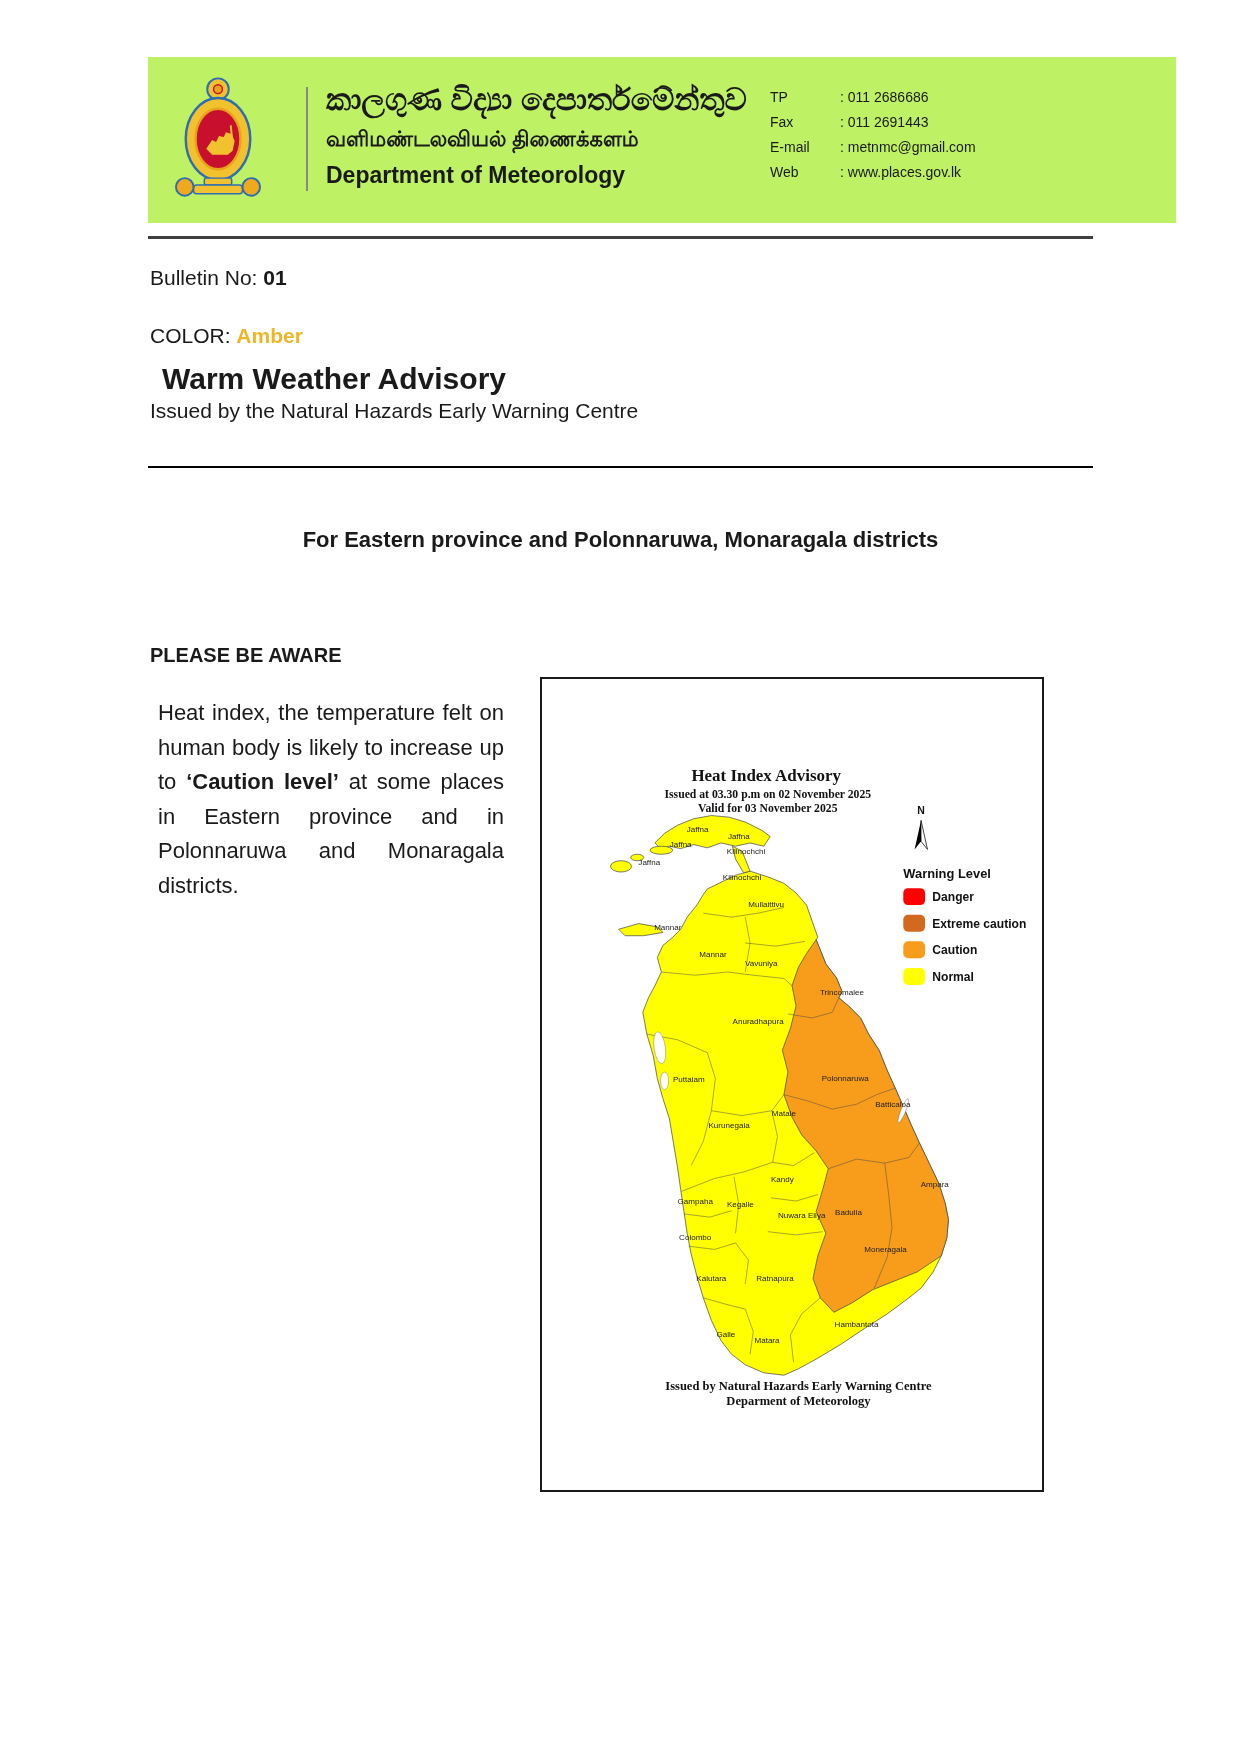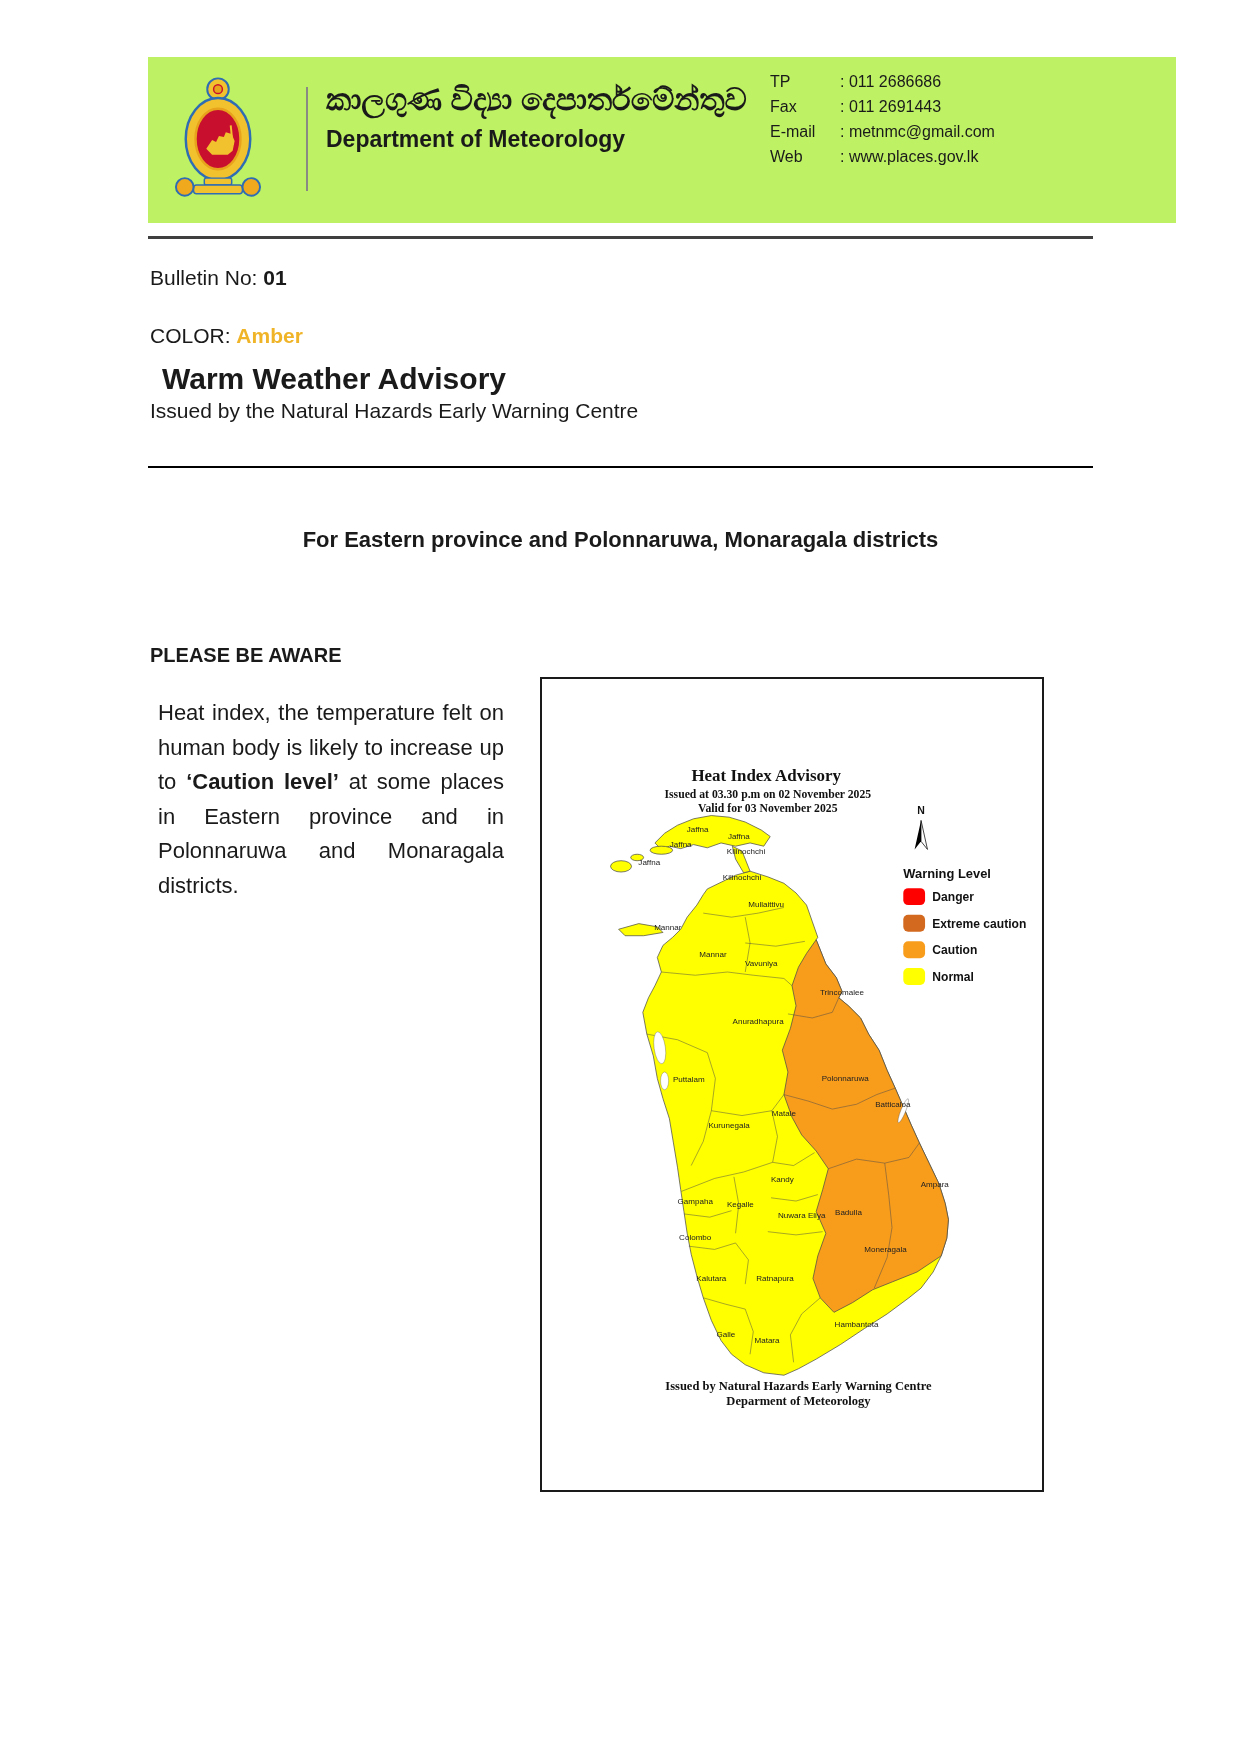--- a/index.html
+++ b/index.html
@@ -7,21 +7,21 @@
           font-family:"Liberation Sans", sans-serif; color:#1a1a1a; overflow:hidden; }
 
   
   .header-band { position:absolute; left:148px; top:57px; width:1028px; height:166px; background:#bef264; }
   .emblem { position:absolute; left:26px; top:18px; width:88px; height:128px; }
   .header-divider { position:absolute; left:158px; top:30px; width:2px; height:104px; background:#8a8a84; }
   .dept { position:absolute; left:178px; top:22px; }
   .dept-sinhala { font-size:31px; font-weight:bold; line-height:42px; white-space:nowrap; }
   .dept-tamil   { font-size:21px; font-weight:bold; line-height:36px; white-space:nowrap; }
   .dept-english { font-size:23px; font-weight:bold; line-height:36px; white-space:nowrap; }
-  .contact { position:absolute; left:622px; top:12px; font-size:16px; }
+  .contact { position:absolute; left:622px; top:28px; font-size:14px; }
   .contact-row { display:flex; line-height:25px; }
   .contact-label { width:70px; flex:none; }
   .header-rule { position:absolute; left:148px; top:236px; width:945px; height:3px; background:#3f3f3f; }
 
   
   .bulletin-no { position:absolute; left:150px; top:266px; font-size:21px; }
   .bulletin-no b { font-weight:bold; }
   .reference { position:absolute; left:148px; top:266px; width:945px; text-align:right; font-size:21px; }
   .color-line { position:absolute; left:150px; top:324px; font-size:21px; }
   .amber { color:#f0b429; font-weight:bold; }
@@ -62,20 +62,21 @@
       <path d="M33,74 l6,-9 4,2 3,-6 5,1 2,-5 6,2 3,7 -2,10 -5,4 -16,0 z" fill="#f2c12e"></path>
       <line x1="58" y1="50" x2="60" y2="70" stroke="#f2c12e" stroke-width="2"></line>
       <rect x="31" y="104" width="28" height="7" rx="2" fill="#f2c12e" stroke="#2e6db4" stroke-width="1.5"></rect>
       <rect x="20" y="111" width="50" height="9" rx="3" fill="#f2c12e" stroke="#2e6db4" stroke-width="1.5"></rect>
       <circle cx="11" cy="113" r="9" fill="#f0a81c" stroke="#2e6db4" stroke-width="2"></circle>
       <circle cx="79" cy="113" r="9" fill="#f0a81c" stroke="#2e6db4" stroke-width="2"></circle>
     </svg>
     <div class="header-divider"></div>
     <div class="dept">
       <div class="dept-sinhala">කාලගුණ විද්‍යා දෙපාර්තමේන්තුව</div>
+      <div class="dept-tamil">வளிமண்டலவியல் திணைக்களம்</div>
       <div class="dept-english">Department of Meteorology</div>
     </div>
     <div class="contact" id="contact-block">
         <div class="contact-row">
           <span class="contact-label">TP</span>
           <span>: 011 2686686</span>
         </div>
         <div class="contact-row">
           <span class="contact-label">Fax</span>
           <span>: 011 2691443</span>

